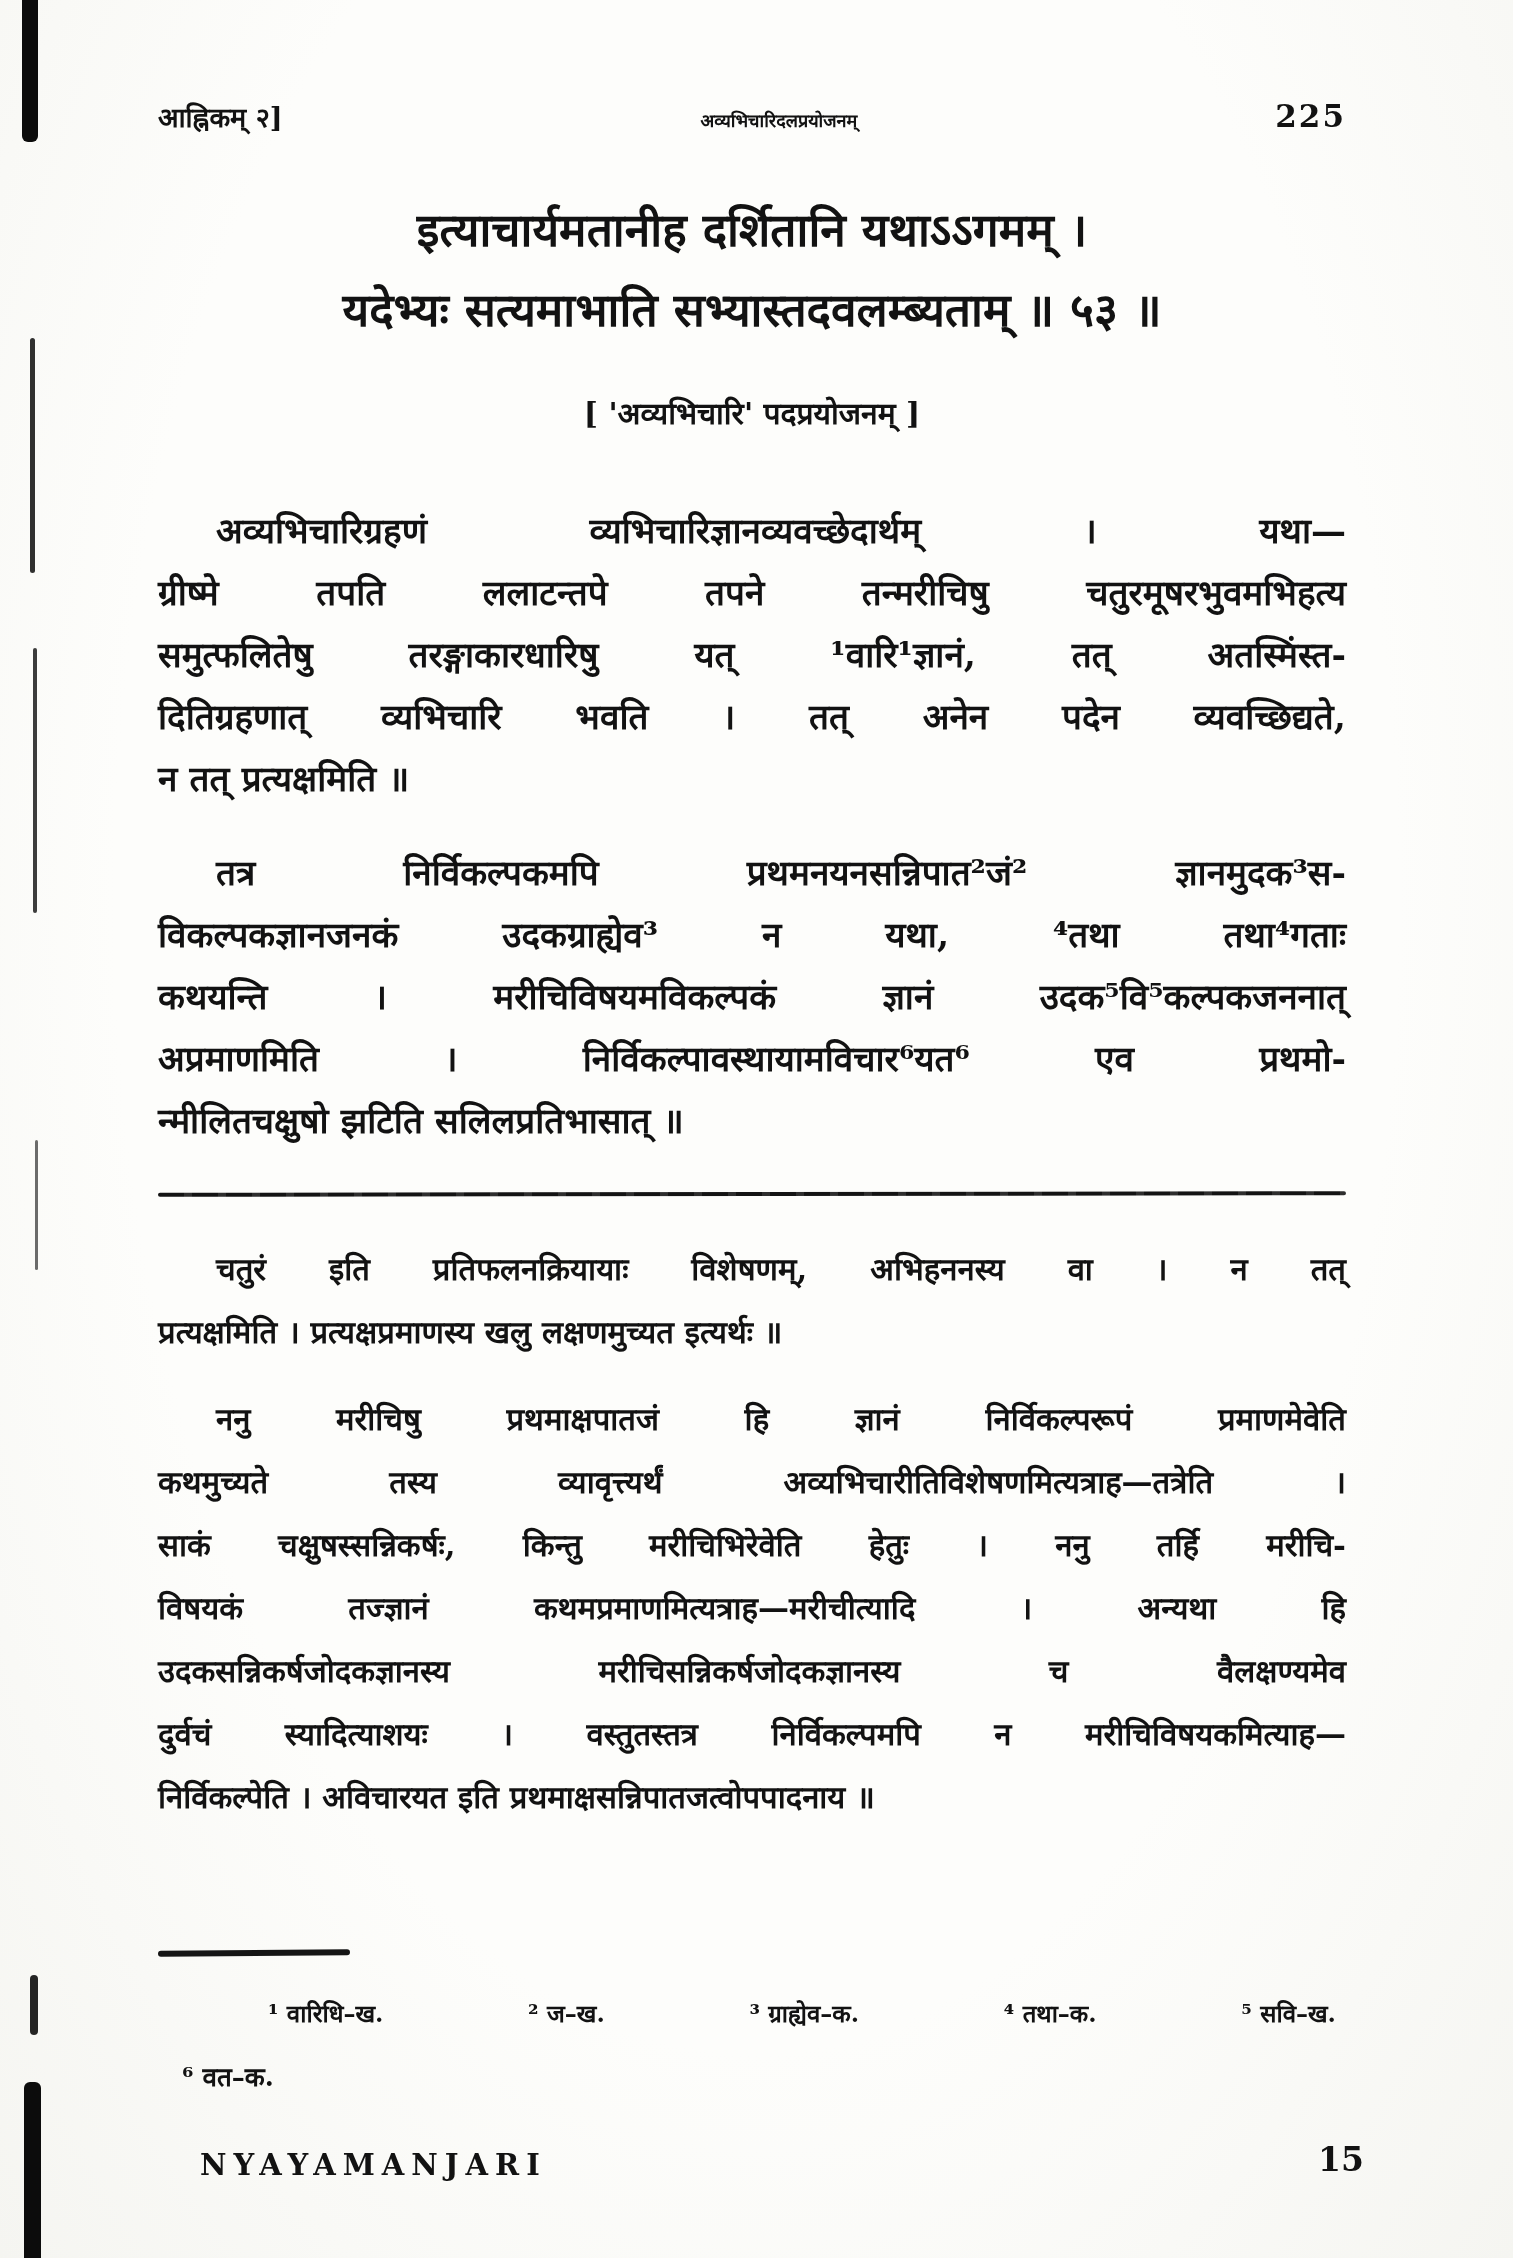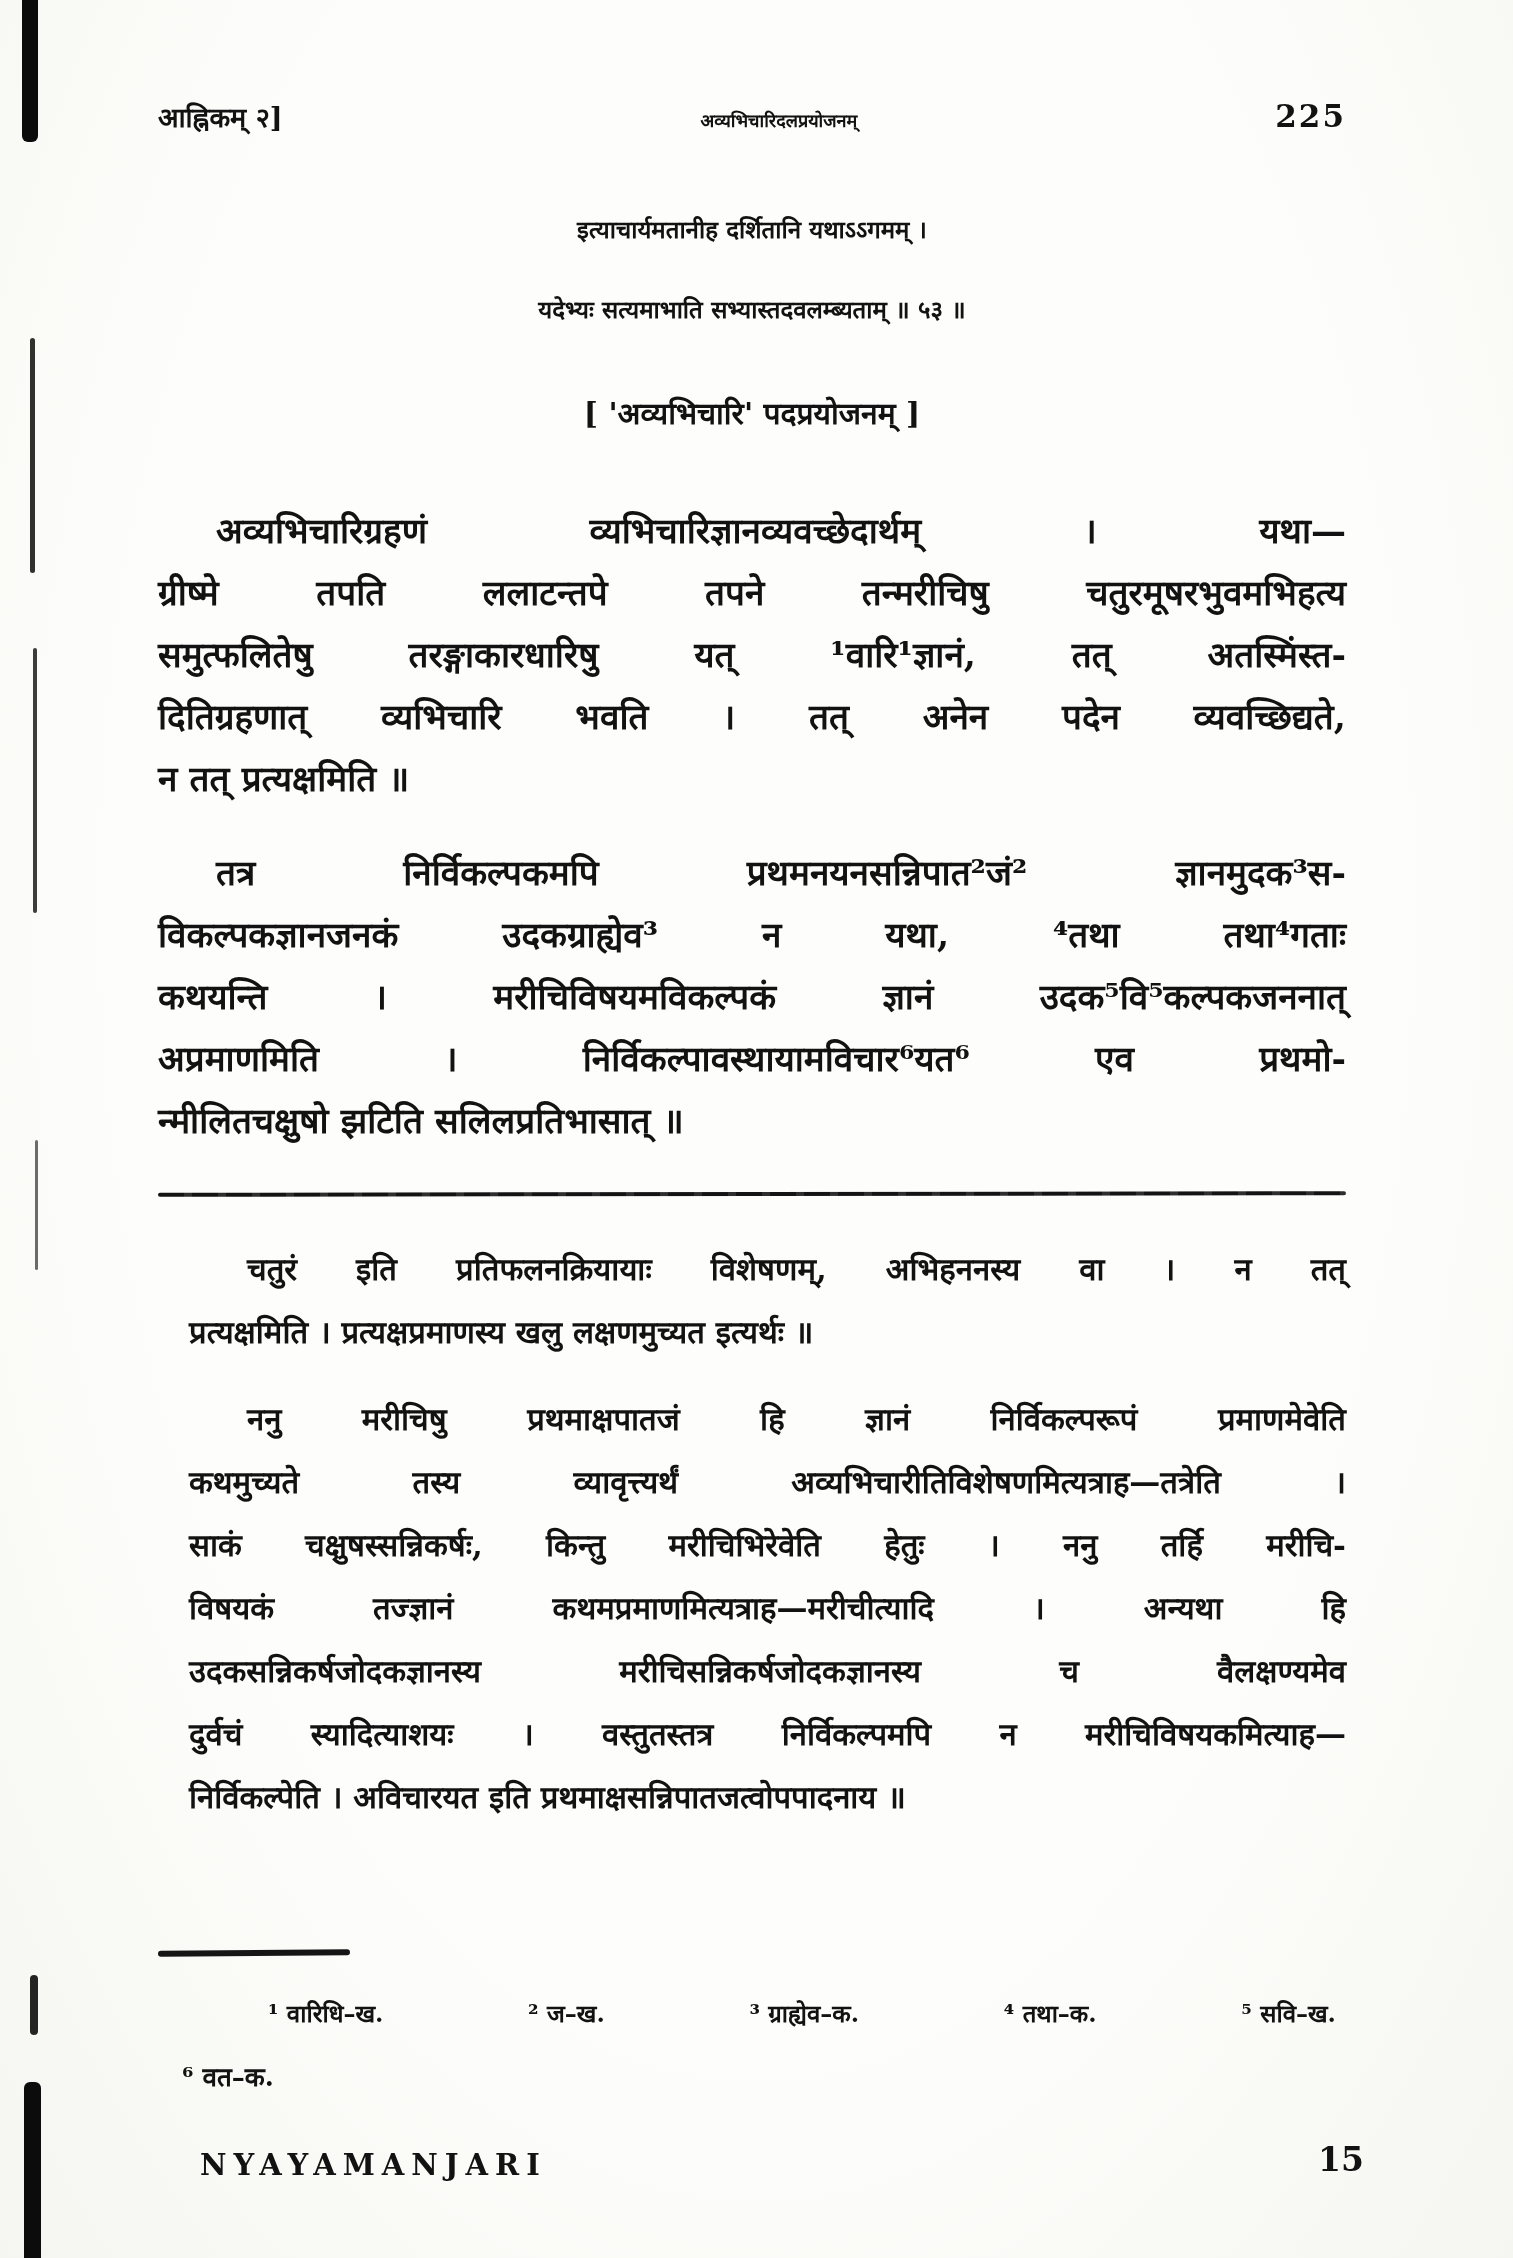--- a/index.html
+++ b/index.html
@@ -15,34 +15,34 @@
   .abs { position: absolute; }
   .col { left: 158px; width: 1188px; }
 
   
   .header-row { top: 98px; display: flex; align-items: baseline; }
   .hdr-left  { font-size: 27px; font-weight: 700; white-space: nowrap; }
   .hdr-center{ flex: 1; text-align: center; font-size: 18px; font-weight: 700; }
   .hdr-page  { font-size: 31px; font-weight: 600; letter-spacing: 2px; white-space: nowrap; }
 
   
-  .verse { top: 190px; text-align: center; font-size: 24px; font-weight: 700; }
+  .verse { top: 190px; text-align: center; font-size: 46px; font-weight: 700; }
   .verse .vline { line-height: 80px; white-space: nowrap; }
 
   
   .section-heading { top: 392px; text-align: center; font-size: 30px; font-weight: 700; }
 
   
   .para { }
   .line { line-height: 62px; text-align: justify; text-align-last: justify; white-space: normal; }
   .line.last { text-align: left; text-align-last: left; }
   .line.indent { padding-left: 58px; }
   .main-text  { font-size: 35px; font-weight: 700; }
   .comm-text  { font-size: 31px; font-weight: 600; }
-  .comm-text .line { line-height: 63px; margin-left: 31px; }
+  .comm-text .line { line-height: 63px; }
 
   .p1 { top: 500px; }
   .p2 { top: 842px; }
   .p3 { top: 1238px; }
   .p4 { top: 1388px; }
 
   
   .mid-rule {
     top: 1192px; height: 4px;
     background: repeating-linear-gradient(90deg, #141414 0 26px, #2e2e2e 26px 34px);

